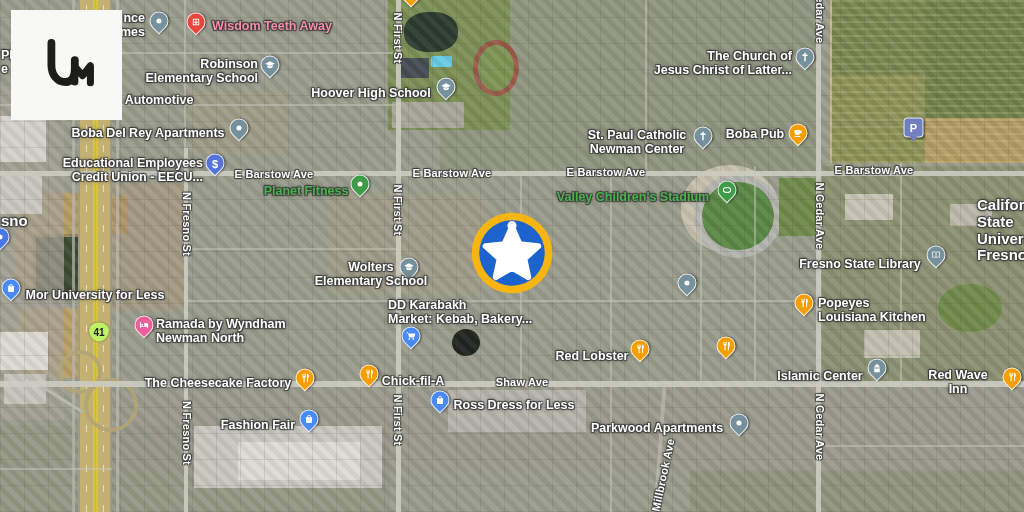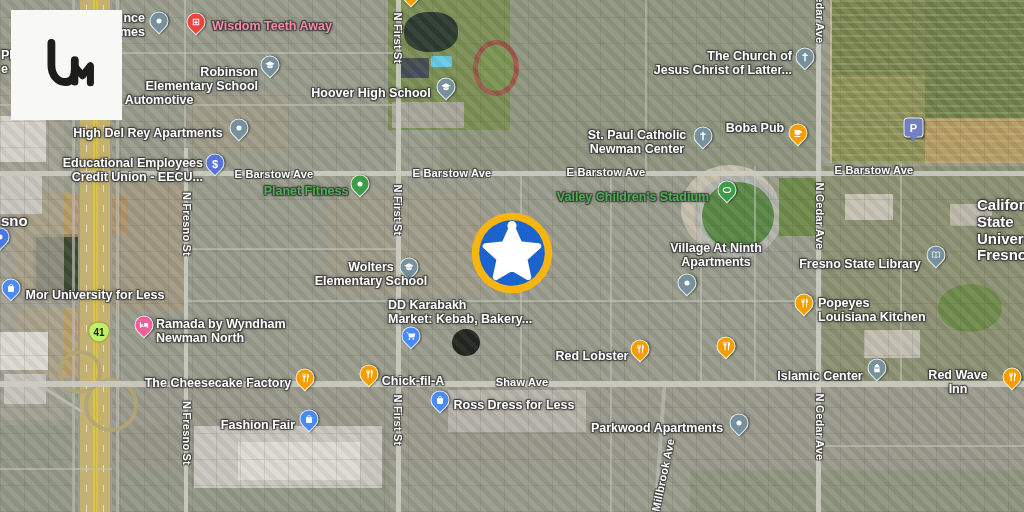--- a/index.html
+++ b/index.html
@@ -181,21 +181,21 @@
       <div class="lbl" style="color: rgb(244, 139, 169); left: 272px; top: 26px; transform: translate(-50%, -50%); text-align: center;">Wisdom Teeth Away</div>
       <div class="pin-wrap" style="left: 270px; top: 65px;">
         <div class="pin" style="background:#76909C">
           <span class="g">
             <svg viewBox="0 0 24 24" width="11" height="11">
               <path fill="#fff" d="M12 4L1.5 9l10.5 5L22.5 9zM6 12.4V16c0 1.6 2.7 2.9 6 2.9s6-1.3 6-2.9v-3.6l-6 2.8z"></path>
             </svg>
           </span>
         </div>
       </div>
-      <div class="lbl" style="left: 258px; top: 71px; transform: translate(-100%, -50%); text-align: right; margin-top: 8px;">Robinson
+      <div class="lbl" style="left: 258px; top: 71px; transform: translate(-100%, -50%); text-align: right;">Robinson
 Elementary School</div>
       <div class="pin-wrap" style="left: 446px; top: 87px;">
         <div class="pin" style="background:#76909C">
           <span class="g">
             <svg viewBox="0 0 24 24" width="11" height="11">
               <path fill="#fff" d="M12 4L1.5 9l10.5 5L22.5 9zM6 12.4V16c0 1.6 2.7 2.9 6 2.9s6-1.3 6-2.9v-3.6l-6 2.8z"></path>
             </svg>
           </span>
         </div>
       </div>
@@ -203,21 +203,21 @@
       <div class="lbl" style="left: 159px; top: 100px; transform: translate(-50%, -50%); text-align: center;">Automotive</div>
       <div class="pin-wrap" style="left: 239px; top: 128px;">
         <div class="pin" style="background:#76909C">
           <span class="g">
             <svg viewBox="0 0 24 24" width="11" height="11">
               <circle cx="12" cy="12" r="5.5" fill="#fff"></circle>
             </svg>
           </span>
         </div>
       </div>
-      <div class="lbl" style="left: 148px; top: 133px; transform: translate(-50%, -50%); text-align: center;">High Del Rey Apartments</div>
+      <div class="lbl" style="left: 148px; top: 133px; transform: translate(-50%, -50%); text-align: center;">Boba Del Rey Apartments</div>
       <div class="pin-wrap" style="left: 215px; top: 163px;">
         <div class="pin" style="background:#5573DB">
           <span class="g pg">$</span>
         </div>
       </div>
       <div class="lbl" style="left: 203px; top: 170px; transform: translate(-100%, -50%); text-align: right;">Educational Employees
 Credit Union - EECU...</div>
       <div class="pin-wrap" style="left: 360px; top: 184px;">
         <div class="pin" style="background:#3E9C49">
           <span class="g">
@@ -252,21 +252,21 @@
 Newman Center</div>
       <div class="pin-wrap" style="left: 798px; top: 133px;">
         <div class="pin" style="background:#F59E00">
           <span class="g">
             <svg viewBox="0 0 24 24" width="11" height="11">
               <path fill="#fff" d="M4.5 5.5h12v6.2a4.8 4.8 0 0 1-4.8 4.8H9.3a4.8 4.8 0 0 1-4.8-4.8zm12 1.6h1.5a2.6 2.6 0 0 1 0 5.2h-1.5zM4 18.5h13v2H4z"></path>
             </svg>
           </span>
         </div>
       </div>
-      <div class="lbl" style="left: 755px; top: 128px; transform: translate(-50%, -50%); text-align: center;">Boba Pub</div>
+      <div class="lbl" style="left: 755px; top: 134px; transform: translate(-50%, -50%); text-align: center;">Boba Pub</div>
       <div class="pin-wrap" style="left: 913px; top: 127px;">
         <div class="pin-sq" style="background:#7380C0">
           <span class="pg">P</span>
         </div>
         <div class="sq-tail" style="border-top-color:#7380C0"></div>
       </div>
       <div class="pin-wrap" style="left: 727px; top: 190px;">
         <div class="pin" style="background:#3E9C49">
           <span class="g">
             <svg viewBox="0 0 24 24" width="11" height="11">
@@ -281,22 +281,20 @@
 e</div>
       <div class="pin-wrap" style="left: 0px; top: 237px;">
         <div class="pin" style="background:#4878E8">
           <span class="g">
             <svg viewBox="0 0 24 24" width="11" height="11">
               <circle cx="12" cy="12" r="5.5" fill="#fff"></circle>
             </svg>
           </span>
         </div>
       </div>
-      <div class="lbl" style="left: 716px; top: 255px; transform: translate(-50%, -50%); text-align: center;">Village At Ninth
-Apartments</div>
       <div class="pin-wrap" style="left: 936px; top: 255px;">
         <div class="pin" style="background:#76909C">
           <span class="g">
             <svg viewBox="0 0 24 24" width="11" height="11">
               <path fill="#fff" d="M3.5 5.2c2.8-1.4 5.7-1.4 8.5.3 2.8-1.7 5.7-1.7 8.5-.3V18c-2.8-1.4-5.7-1.4-8.5.3-2.8-1.7-5.7-1.7-8.5-.3zM11.2 7c-2.2-1.2-4.4-1.3-6.2-.6v9.8c1.8-.5 4-.4 6.2.7zm1.6 0v9.9c2.2-1.1 4.4-1.2 6.2-.7V6.4c-1.8-.7-4-.6-6.2.6z"></path>
             </svg>
           </span>
         </div>
       </div>
       <div class="lbl" style="left: 860px; top: 264px; transform: translate(-50%, -50%); text-align: center;">Fresno State Library</div>

